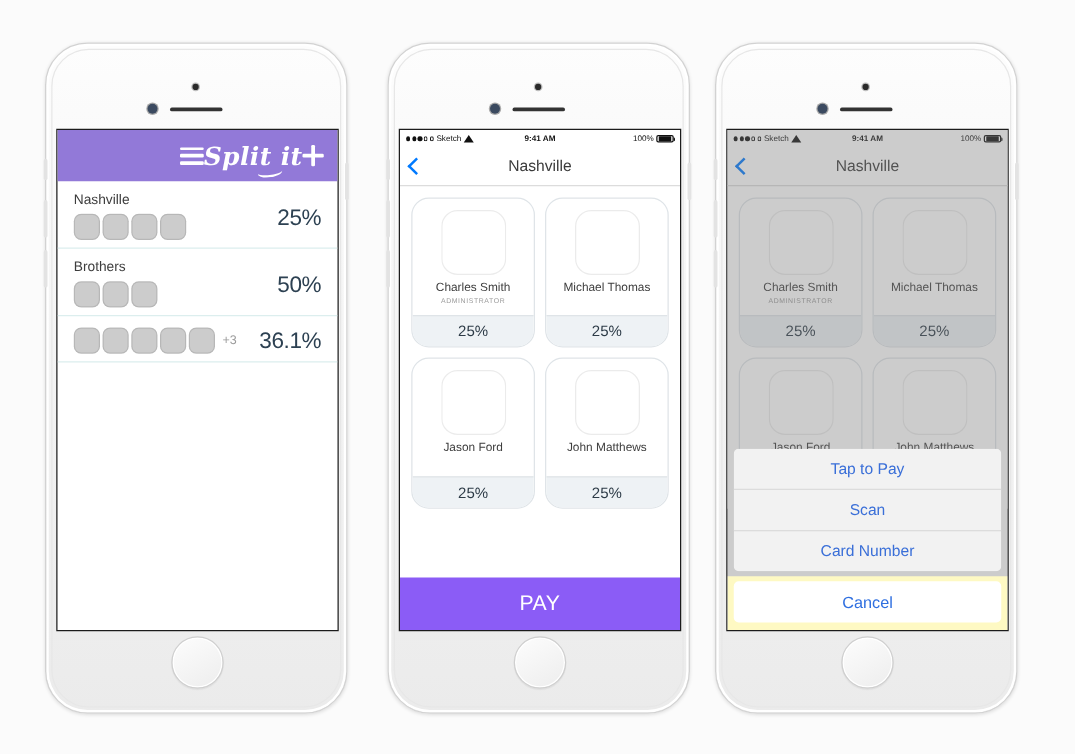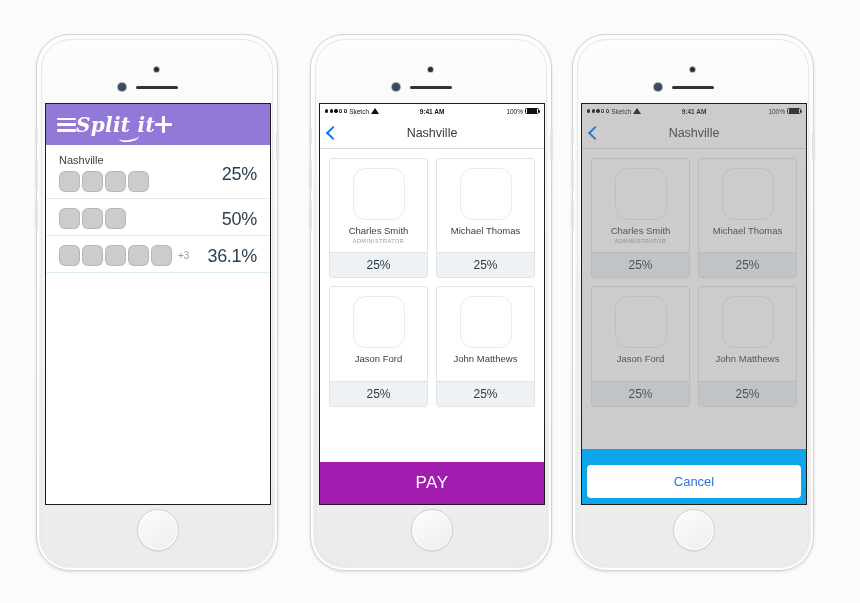--- a/index.html
+++ b/index.html
@@ -33,21 +33,21 @@
   .speaker{position:absolute;top:51px;left:50%;margin-left:-21px;width:42px;height:3px;border-radius:2px;background:#333;}
   .home{position:absolute;bottom:19px;left:50%;margin-left:-20px;width:40px;height:40px;border-radius:50%;
     background:linear-gradient(150deg,#fdfdfd,#ededed);border:1px solid #cfcfcf;
     box-shadow:inset 0 0 0 1px #fff, 0 1px 1px rgba(0,0,0,.06);}
 
   
   .screen{position:absolute;left:8px;top:68px;width:224px;height:400px;background:#fff;
     border:1px solid #1c1c1c;overflow:hidden;}
 
   
-  .navpurple{height:41px;background:#9279d8;display:flex;align-items:center;justify-content:flex-start;padding:0 11px;box-sizing:border-box;}
+  .navpurple{height:41px;background:#9279d8;display:flex;align-items:center;justify-content:flex-end;padding:0 11px;box-sizing:border-box;}
   .hamb{width:19px;height:14px;display:flex;flex-direction:column;justify-content:space-between;cursor:pointer;}
   .hamb i{display:block;height:2.6px;background:#fff;border-radius:1px;}
   .plus{position:relative;width:17px;height:17px;cursor:pointer;}
   .plus:before,.plus:after{content:"";position:absolute;background:#fff;border-radius:1px;}
   .plus:before{left:0;top:7.3px;width:17px;height:2.4px;}
   .plus:after{top:0;left:7.3px;height:17px;width:2.4px;}
   .logo{font-family:"DejaVu Serif",serif;font-style:italic;font-weight:bold;color:#fff;
     font-size:20px;letter-spacing:.3px;position:relative;line-height:1;}
   .logo .sw{position:absolute;right:16px;bottom:-7px;width:20px;height:7px;
     border-bottom:2px solid #fff;border-radius:0 0 60% 40%;transform:rotate(-4deg);}
@@ -75,37 +75,37 @@
   .batt{width:14px;height:6.5px;border:.8px solid #111;border-radius:1.6px;position:relative;box-sizing:border-box;padding:.7px;}
   .batt i{display:block;height:100%;width:100%;background:#111;border-radius:.5px;}
   .batt:after{content:"";position:absolute;right:-2.2px;top:1.7px;width:1.3px;height:3px;background:#111;border-radius:0 1px 1px 0;}
 
   
   .navbar{height:30px;background:#fff;border-bottom:1px solid #dcdcdc;display:flex;align-items:center;position:relative;}
   .backchev{position:absolute;left:8px;top:50%;transform:translateY(-50%) rotate(45deg);
     width:8px;height:8px;border-left:2.3px solid #007aff;border-bottom:2.3px solid #007aff;cursor:pointer;}
   .navtitle{flex:1;text-align:center;font-size:12.5px;color:#3b3b3b;}
   .gridwrap{padding:9px 9px 0 9px;display:flex;flex-wrap:wrap;gap:8px;box-sizing:border-box;background:#fff;}
-  .card{width:99px;border:1px solid #dfe4e8;border-radius:3px;overflow:hidden;background:#fff;box-sizing:border-box;}
+  .card{width:99px;border:1px solid #dfe4e8;border-radius:14px;overflow:hidden;background:#fff;box-sizing:border-box;}
   .card-top{padding:9px 4px 7px 4px;text-align:center;}
   .card-img{width:52px;height:52px;border-radius:13px;margin:0 auto 6px auto;overflow:hidden;box-shadow:inset 0 0 0 1px rgba(0,0,0,.08);}
   .card-name{font-size:9.5px;color:#3d3d3d;line-height:1.1;}
   .card-role{font-size:5.5px;color:#9a9a9a;letter-spacing:.5px;margin-top:2px;height:7px;}
   .card-pct{background:#eef2f5;border-top:1px solid #dfe4e8;text-align:center;font-size:12px;color:#2d3b47;padding:5px 0;}
-  .paybtn{position:absolute;left:0;bottom:0;width:100%;height:42px;background:#a21caf;color:#fff;
+  .paybtn{position:absolute;left:0;bottom:0;width:100%;height:42px;background:#8b5cf6;color:#fff;
     font-size:17px;display:flex;align-items:center;justify-content:center;letter-spacing:.5px;cursor:pointer;margin-top:24px;}
 
   
   .dim{position:absolute;left:0;top:0;width:100%;height:100%;background:rgba(120,120,120,.38);}
   .sheet{position:absolute;left:0;bottom:0;width:100%;}
   .sheet-group{margin:0 5px;border-radius:4px;overflow:hidden;}
   .sheet-item{background:#f2f2f2;color:#3a6fd8;font-size:12.5px;text-align:center;padding:9px 0;
     border-bottom:1px solid #dcdcdc;cursor:pointer;}
   .sheet-item.last{border-bottom:none;}
-  .cancel-band{background:#0ea5e9;padding:16px 5px 6px 5px;margin-top:4px;}
+  .cancel-band{background:#fef9c3;padding:4px 5px 6px 5px;margin-top:4px;}
   .cancel-btn{background:#fff;color:#2f6fe0;font-size:13px;text-align:center;padding:9px 0;border-radius:4px;cursor:pointer;}
 
   
   .pic{width:100%;height:100%;position:relative;overflow:hidden;}
   .pic .bg{position:absolute;inset:0;}
   .pic .head{position:absolute;left:50%;border-radius:50%;}
   .pic .body{position:absolute;left:50%;border-radius:45% 45% 0 0;}
   .pA .bg{background:linear-gradient(150deg,#d8b15e 0%,#8f6f3a 55%,#5a4326 100%);}
   .pA .head{width:42%;height:36%;top:22%;margin-left:-21%;background:#cf9c72;}
   .pA .body{width:86%;height:40%;bottom:0;margin-left:-43%;background:#5e3b38;}
@@ -171,20 +171,21 @@
           <div class="grow-av">
             <span class="av"><span class="pic pA"><span class="bg"></span><span class="head"></span><span class="body"></span></span></span>
             <span class="av"><span class="pic pB"><span class="bg"></span><span class="head"></span><span class="body"></span></span></span>
             <span class="av"><span class="pic pC"><span class="bg"></span><span class="head"></span><span class="body"></span></span></span>
             <span class="av"><span class="pic pD"><span class="bg"></span><span class="head"></span><span class="body"></span></span></span>
           </div>
           <div class="grow-pct">25%</div>
         </div>
 
         <div class="grow-row">
+          <div class="grow-name">Brothers</div>
           <div class="grow-av">
             <span class="av"><span class="pic pA"><span class="bg"></span><span class="head"></span><span class="body"></span></span></span>
             <span class="av"><span class="pic pI"><span class="bg"></span><span class="head"></span><span class="body"></span></span></span>
             <span class="av"><span class="pic pE"><span class="bg"></span><span class="head"></span><span class="body"></span></span></span>
           </div>
           <div class="grow-pct">50%</div>
         </div>
 
         <div class="grow-row">
           <div class="grow-av">
@@ -347,20 +348,25 @@
             <div class="card-name">John Matthews</div>
             <div class="card-role"></div>
           </div>
           <div class="card-pct">25%</div>
         </div>
       </div>
 
       <div class="dim"></div>
 
       <div class="sheet">
+        <div class="sheet-group">
+          <div class="sheet-item">Tap to Pay</div>
+          <div class="sheet-item">Scan</div>
+          <div class="sheet-item last">Card Number</div>
+        </div>
         <div class="cancel-band">
           <div class="cancel-btn">Cancel</div>
         </div>
       </div>
     </div>
   </div>
 
 </div>
 
 </body></html>

